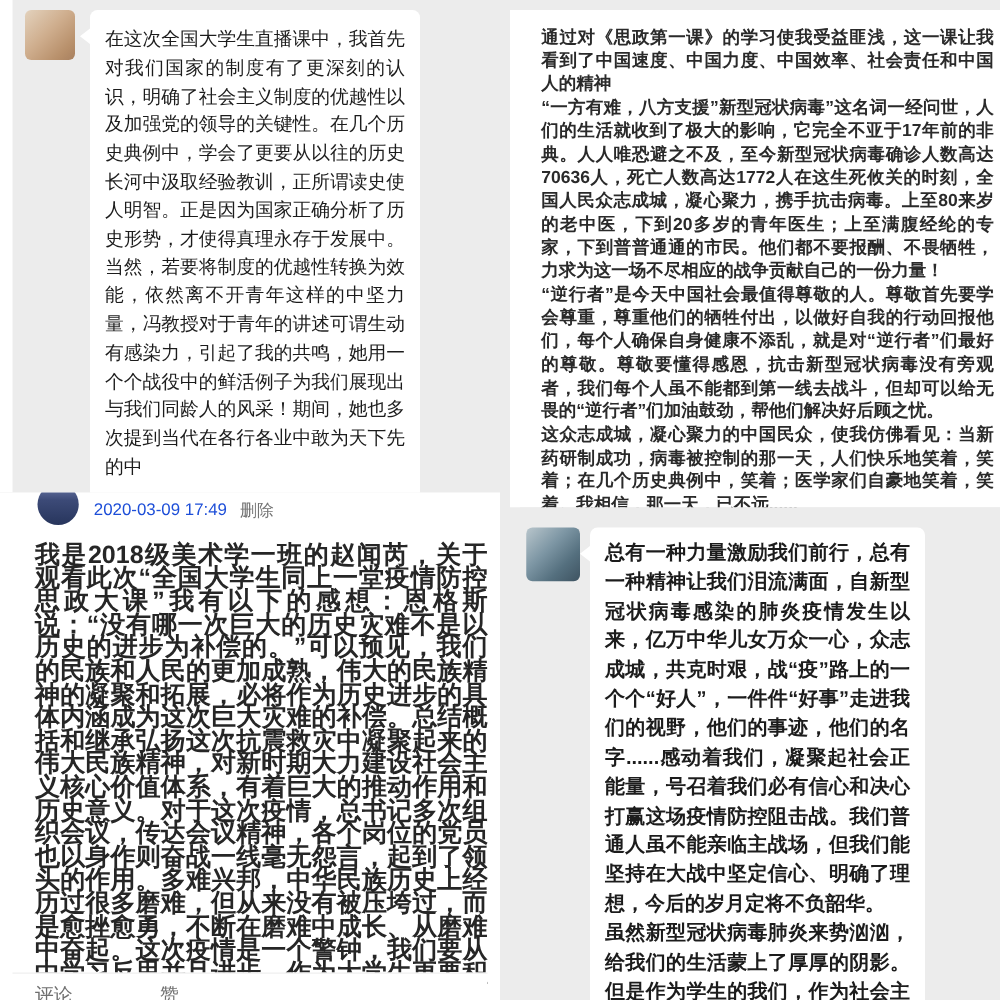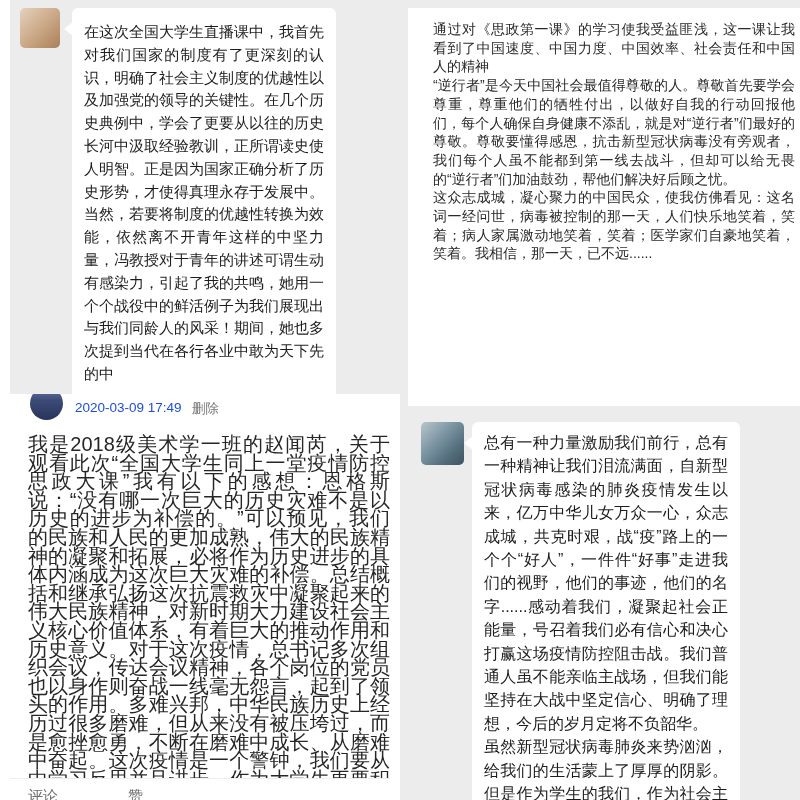--- a/index.html
+++ b/index.html
@@ -44,40 +44,41 @@
   .bl-like{left:118px;}
 
   
   #br{left:416px;top:406px;width:400px;height:394px;background:#ececec;}
   .br-edge{position:absolute;right:0;top:0;width:12px;height:394px;background:#ffffff;}
   #br .avatar-sq{left:5px;top:16px;width:43px;height:43px;
     background:linear-gradient(135deg,#b9c6cc 0%,#7d96a4 40%,#55707f 70%,#3e5361 100%);}
   #br .bubble{left:56px;top:16px;width:244px;padding:9px 12px;
     font-size:16px;line-height:23.4px;color:#1c1c1c;}
   #br .tail{left:48px;top:30px;border-width:7px 9px 7px 0;border-color:transparent #ffffff transparent transparent;}
-  .para{margin:0;}
+  .para{margin:0;font-weight:bold;}
 </style>
 </head>
 <body>
 
 <div id="tl" class="quad">
   <div class="tl-edge"></div>
   <div class="avatar-sq"></div>
   <span class="tail"></span>
   <div class="bubble">
     <span>在这次全国大学生直播课中，我首先对我们国家的制度有了更深刻的认识，明确了社会主义制度的优越性以及加强党的领导的关键性。在几个历史典例中，学会了更要从以往的历史长河中汲取经验教训，正所谓读史使人明智。正是因为国家正确分析了历史形势，才使得真理永存于发展中。当然，若要将制度的优越性转换为效能，依然离不开青年这样的中坚力量，冯教授对于青年的讲述可谓生动有感染力，引起了我的共鸣，她用一个个战役中的鲜活例子为我们展现出与我们同龄人的风采！期间，她也多次提到当代在各行各业中敢为天下先的中</span>
   </div>
 </div>
 
 <div id="tr" class="quad">
   <div class="tr-white">
     <div class="tr-text">
       <p class="para">通过对《思政第一课》的学习使我受益匪浅，这一课让我看到了中国速度、中国力度、中国效率、社会责任和中国人的精神</p>
+      <p class="para">“一方有难，八方支援”新型冠状病毒”这名词一经问世，人们的生活就收到了极大的影响，它完全不亚于17年前的非典。人人唯恐避之不及，至今新型冠状病毒确诊人数高达70636人，死亡人数高达1772人在这生死攸关的时刻，全国人民众志成城，凝心聚力，携手抗击病毒。上至80来岁的老中医，下到20多岁的青年医生；上至满腹经纶的专家，下到普普通通的市民。他们都不要报酬、不畏牺牲，力求为这一场不尽相应的战争贡献自己的一份力量！</p>
       <p class="para">“逆行者”是今天中国社会最值得尊敬的人。尊敬首先要学会尊重，尊重他们的牺牲付出，以做好自我的行动回报他们，每个人确保自身健康不添乱，就是对“逆行者”们最好的尊敬。尊敬要懂得感恩，抗击新型冠状病毒没有旁观者，我们每个人虽不能都到第一线去战斗，但却可以给无畏的“逆行者”们加油鼓劲，帮他们解决好后顾之忧。</p>
-      <p class="para">这众志成城，凝心聚力的中国民众，使我仿佛看见：这名词一经问世，病毒被控制的那一天，人们快乐地笑着，笑着；病人家属激动地笑着，笑着；医学家们自豪地笑着，笑着。我相信，那一天，已不远......</p>
+      <p class="para">这众志成城，凝心聚力的中国民众，使我仿佛看见：当新药研制成功，病毒被控制的那一天，人们快乐地笑着，笑着；在几个历史典例中，笑着；医学家们自豪地笑着，笑着。我相信，那一天，已不远......</p>
 
     </div>
   </div>
 </div>
 
 <div id="bl" class="quad">
   <div class="bl-avatar"></div>
   <span class="bl-time">2020-03-09 17:49</span>
   <span class="bl-del">删除</span>
   <div class="bl-body">

